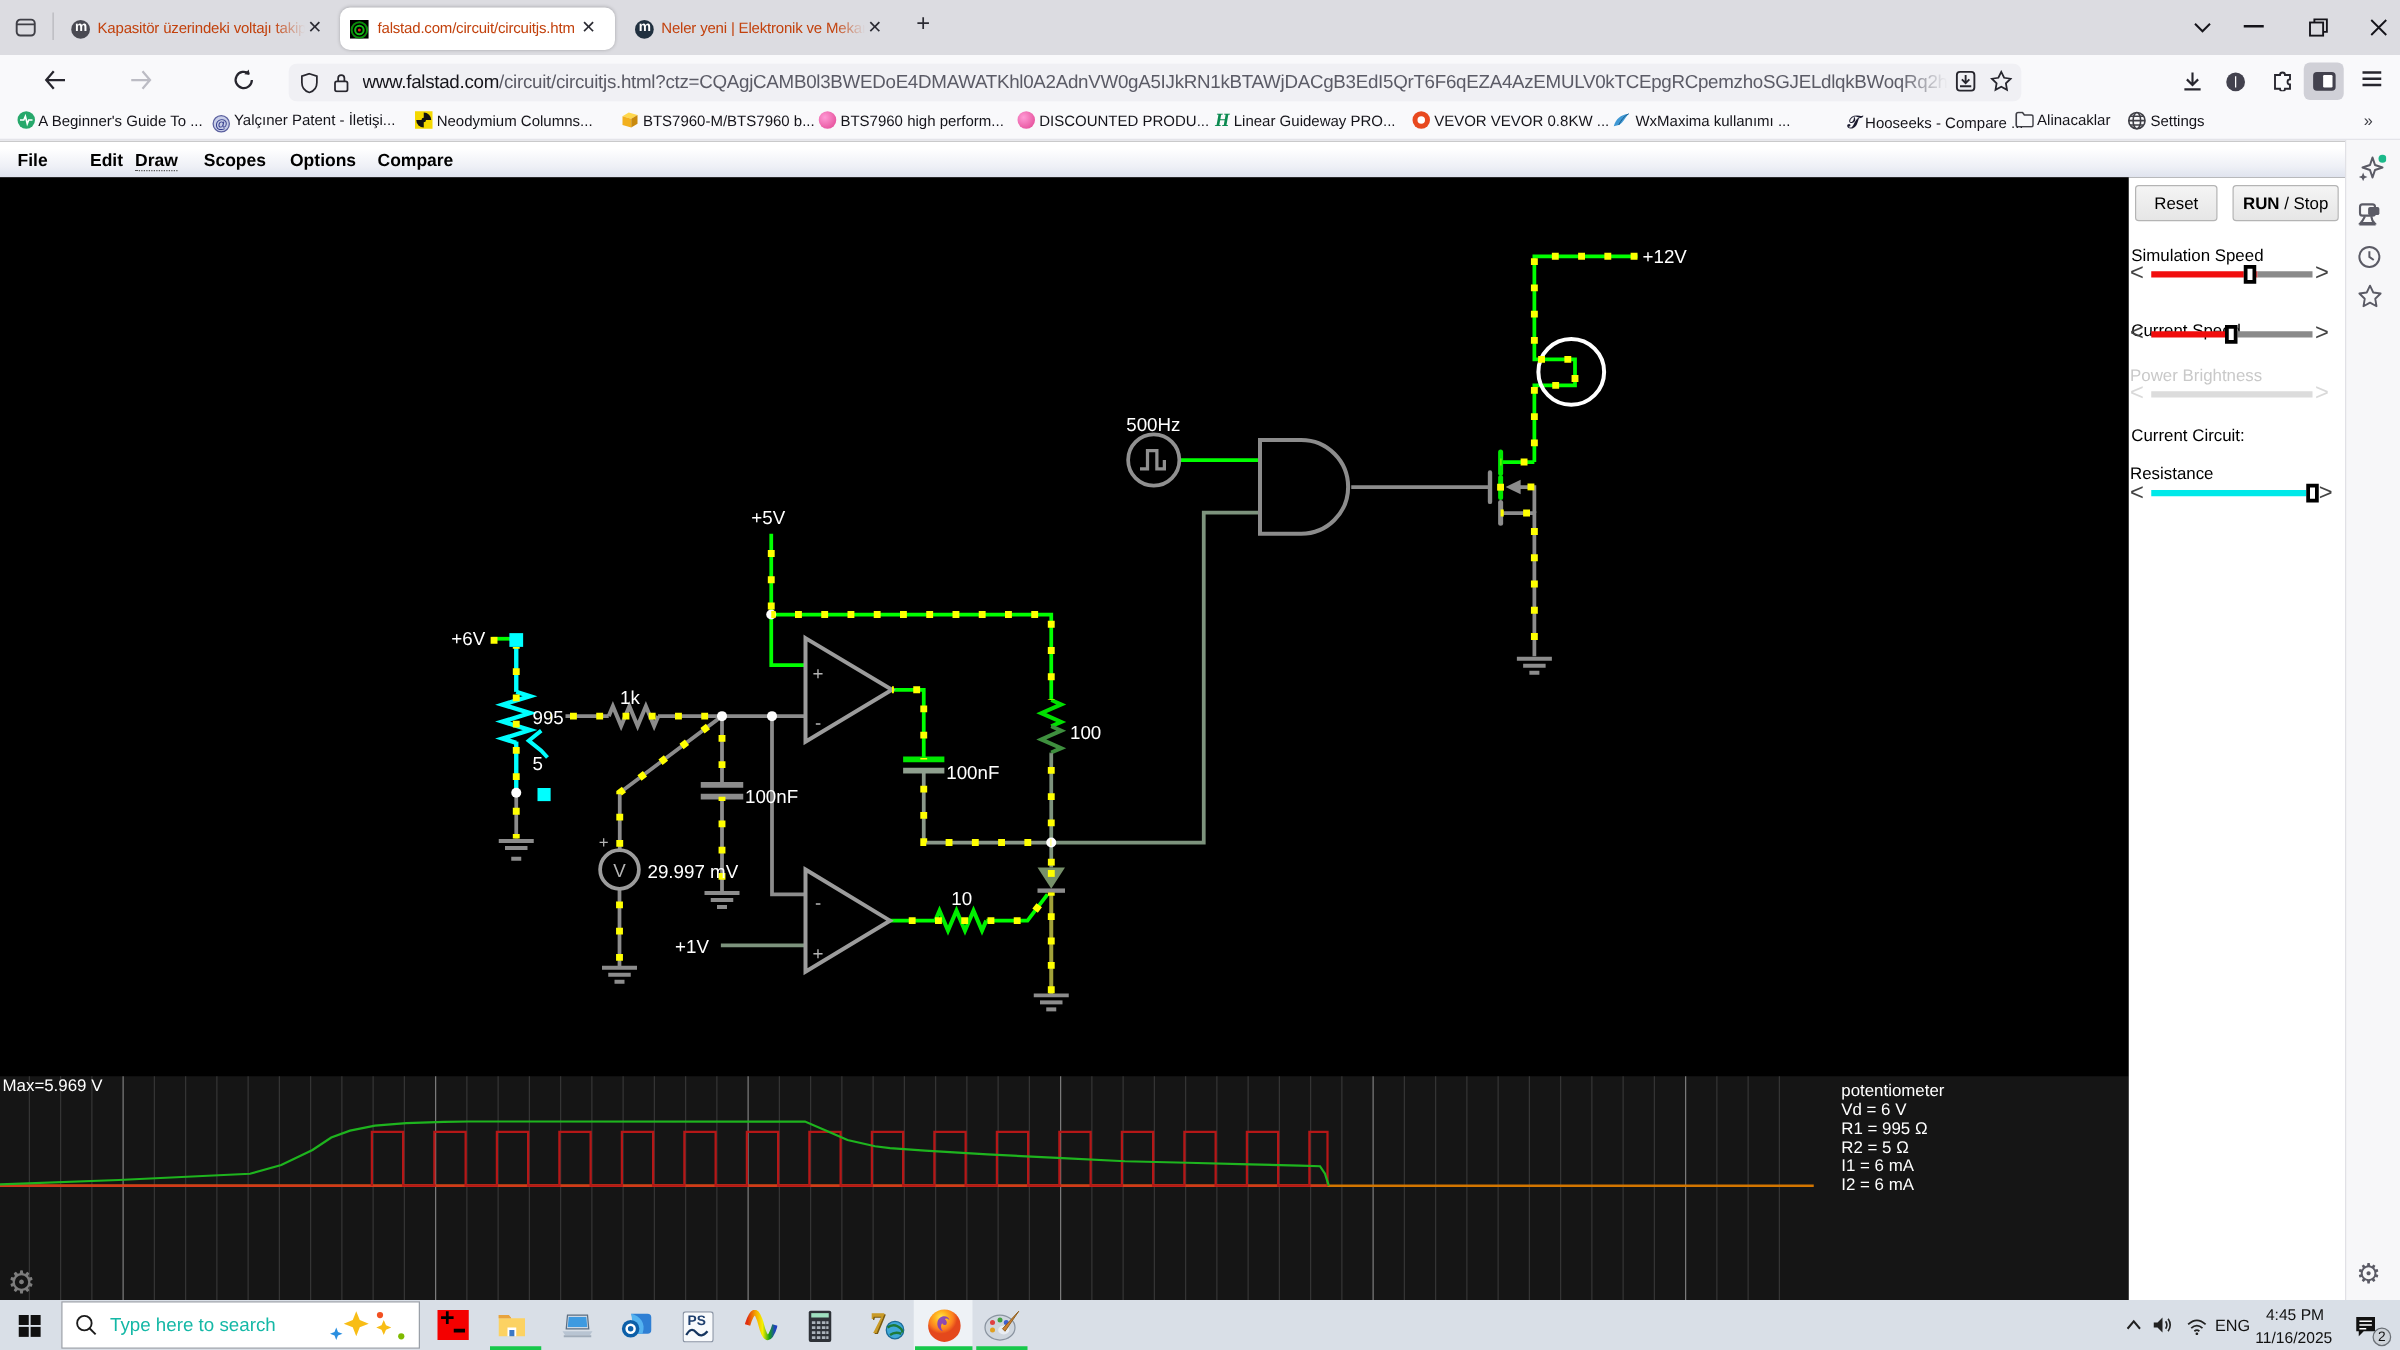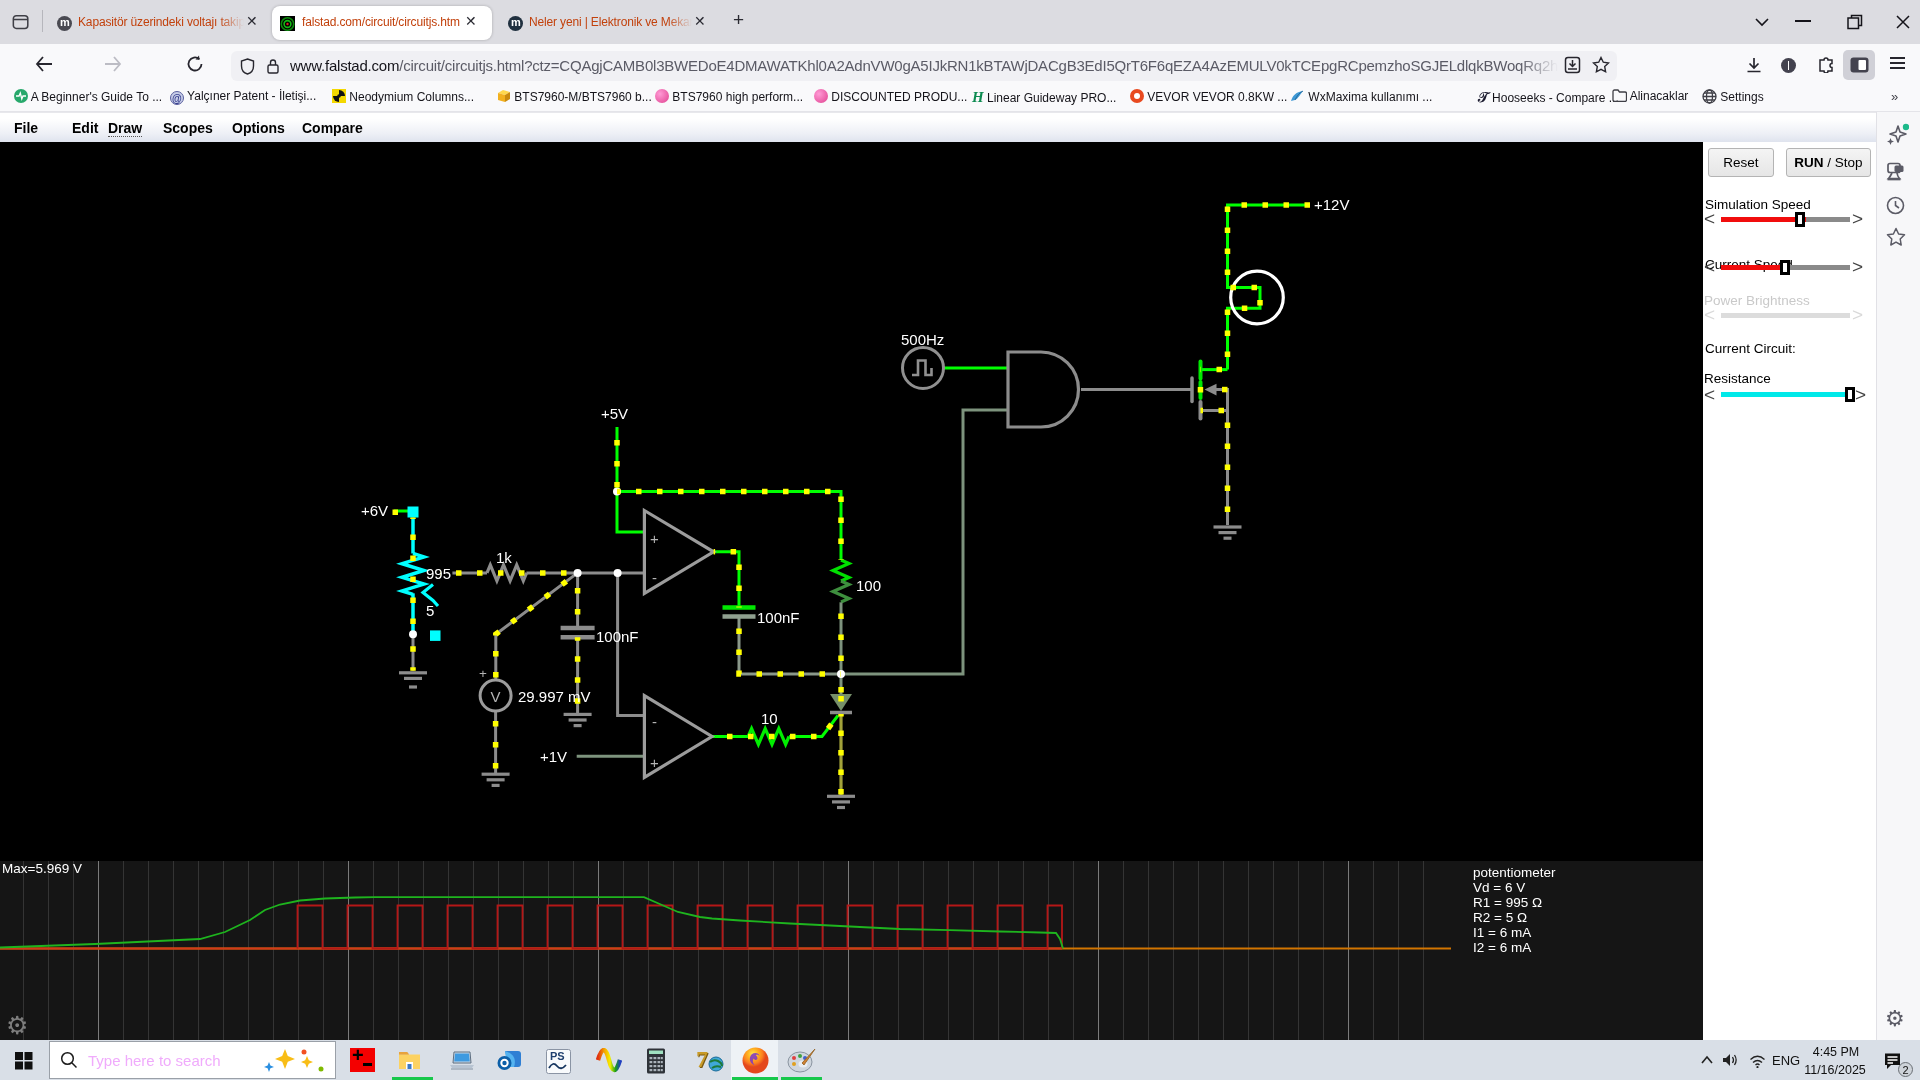--- a/index.html
+++ b/index.html
@@ -416,21 +416,21 @@
   <div class="abs" style="left:1885px; top:1006px; font-size:22px; color:#5b5b66;">⚙</div>
   <div id="taskbar" class="abs"></div>
 
   <div class="abs" style="left:15px; top:1052px; width:8px; height:8px; background:#101010; box-shadow:9.5px 0 #101010, 0 9.5px #101010, 9.5px 9.5px #101010;"></div>
 
   <div class="abs" style="left:49px; top:1041px; width:287px; height:38px; background:#fff; border:1px solid #9aa0a8;"></div>
   <svg class="abs" style="left:60px; top:1051px;" width="18" height="18" viewBox="0 0 18 18">
       <circle cx="7.5" cy="7.5" r="5.8" fill="none" stroke="#1b1b1b" stroke-width="1.5"></circle>
       <line x1="11.8" y1="11.8" x2="16.5" y2="16.5" stroke="#1b1b1b" stroke-width="1.5"></line>
     </svg>
-  <div class="abs" style="left:88px; top:1052px; font-size:15px; color:#f0abfc;">Type here to search</div>
+  <div class="abs" style="left:88px; top:1052px; font-size:15px; color:#14b8a6;">Type here to search</div>
 
   <svg class="abs" style="left:262px; top:1046px;" width="66" height="28" viewBox="0 0 66 28">
     <path d="M7 16 L8.4 19.5 L12 21 L8.4 22.3 L7 26 L5.6 22.3 L2 21 L5.6 19.5 Z" fill="#2b8fe0"></path>
     <path d="M23 3 L25.8 10 L33 13 L25.8 15.8 L23 23 L20.2 15.8 L13 13 L20.2 10 Z" fill="#f8bd16"></path>
     <path d="M45 10 L46.8 14.2 L51 16 L46.8 17.8 L45 22 L43.2 17.8 L39 16 L43.2 14.2 Z" fill="#f8bd16"></path>
     <circle cx="42" cy="6" r="2.5" fill="#f25022"></circle>
     <circle cx="59" cy="23" r="2.5" fill="#7fba00"></circle>
   </svg>
 
   <div class="abs" style="left:350px; top:1048px; width:25px; height:24px; background:#f40000;"></div>

